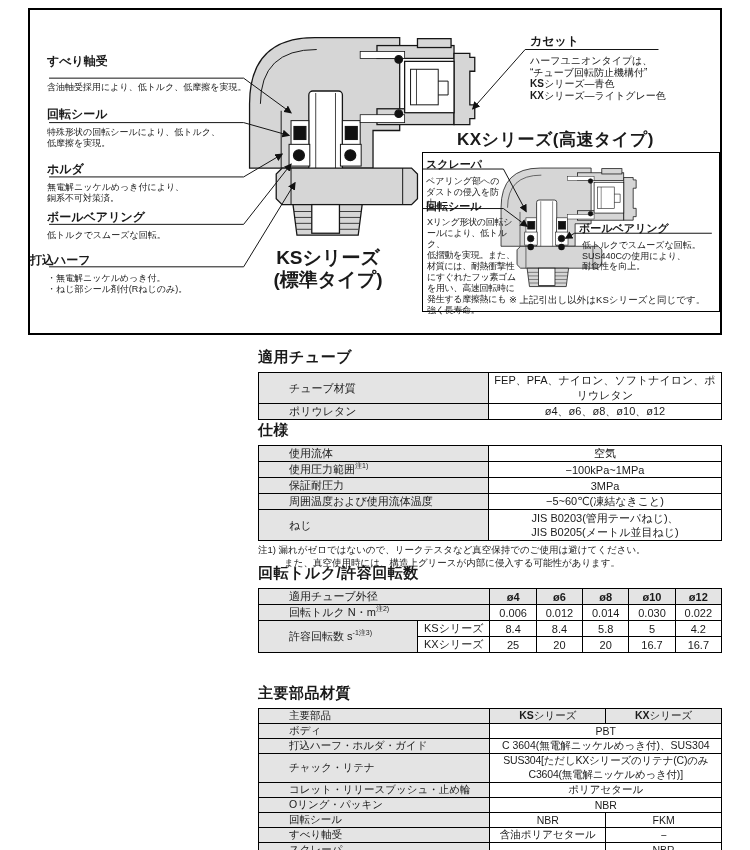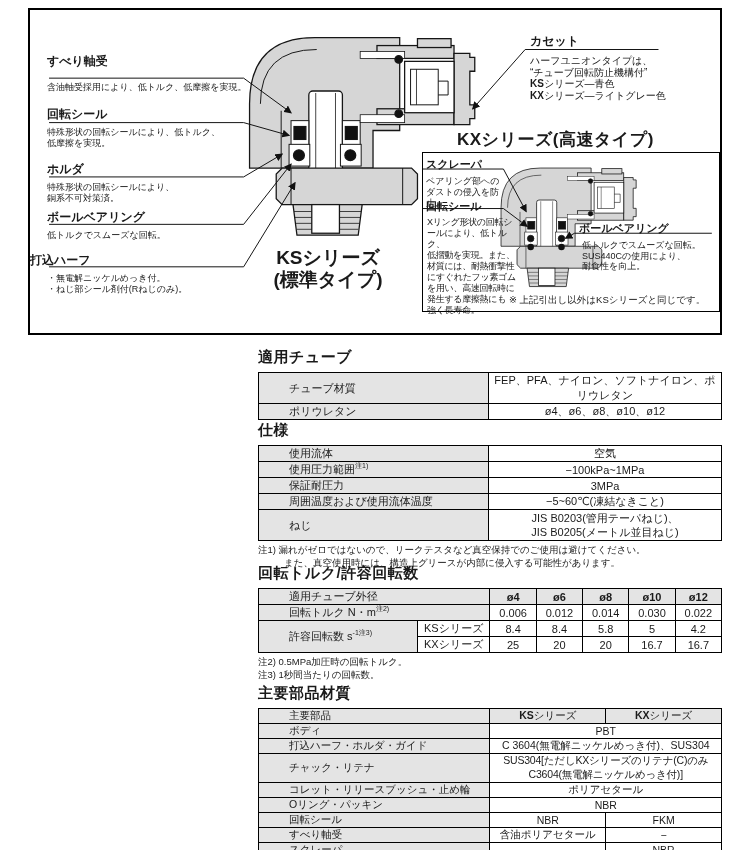--- a/index.html
+++ b/index.html
@@ -120,21 +120,21 @@
   <div id="kx-box" class="abs" style="left:392px;top:142px;width:298px;height:160px;"></div>
 
   <div class="abs co-title" style="left:17px;top:44px;">すべり軸受</div>
   <div class="abs co-desc" style="left:17px;top:72px;width:225px;">含油軸受採用により、低トルク、低摩擦を実現。</div>
 
   <div class="abs co-title" style="left:17px;top:97px;">回転シール</div>
   <div class="abs co-desc" style="left:17px;top:117px;width:210px;">特殊形状の回転シールにより、低トルク、
 低摩擦を実現。</div>
 
   <div class="abs co-title" style="left:17px;top:152px;">ホルダ</div>
-  <div class="abs co-desc" style="left:17px;top:172px;width:200px;">特殊形状の回転シールにより、
+  <div class="abs co-desc" style="left:17px;top:172px;width:200px;">無電解ニッケルめっき付により、
 銅系不可対策済。</div>
 
   <div class="abs co-title" style="left:17px;top:200px;">ボールベアリング</div>
   <div class="abs co-desc" style="left:17px;top:220px;width:200px;">低トルクでスムーズな回転。</div>
 
   <div class="abs co-title" style="left:0;top:243px;">打込ハーフ</div>
   <div class="abs co-desc" style="left:17px;top:263px;width:210px;">・無電解ニッケルめっき付。
 ・ねじ部シール剤付(Rねじのみ)。</div>
 
   <div class="abs co-title" style="left:500px;top:24px;">カセット</div>
@@ -273,24 +273,20 @@
       <tr>
         <td>KXシリーズ</td>
         <td>25</td>
         <td>20</td>
         <td>20</td>
         <td>16.7</td>
         <td>16.7</td>
       </tr>
     </tbody>
       </table>
-    <div class="note">
-      <div>注2) 0.5MPa加圧時の回転トルク。</div>
-      <div>注3) 1秒間当たりの回転数。</div>
-    </div>
   </div>
 
   <div class="sec" style="top:344px;">
     <div class="sec-title">主要部品材質</div>
     <table id="mat-table">
       <colgroup>
           <col style="width:230px">
           <col style="width:115px">
           <col style="width:115px">
         </colgroup>

